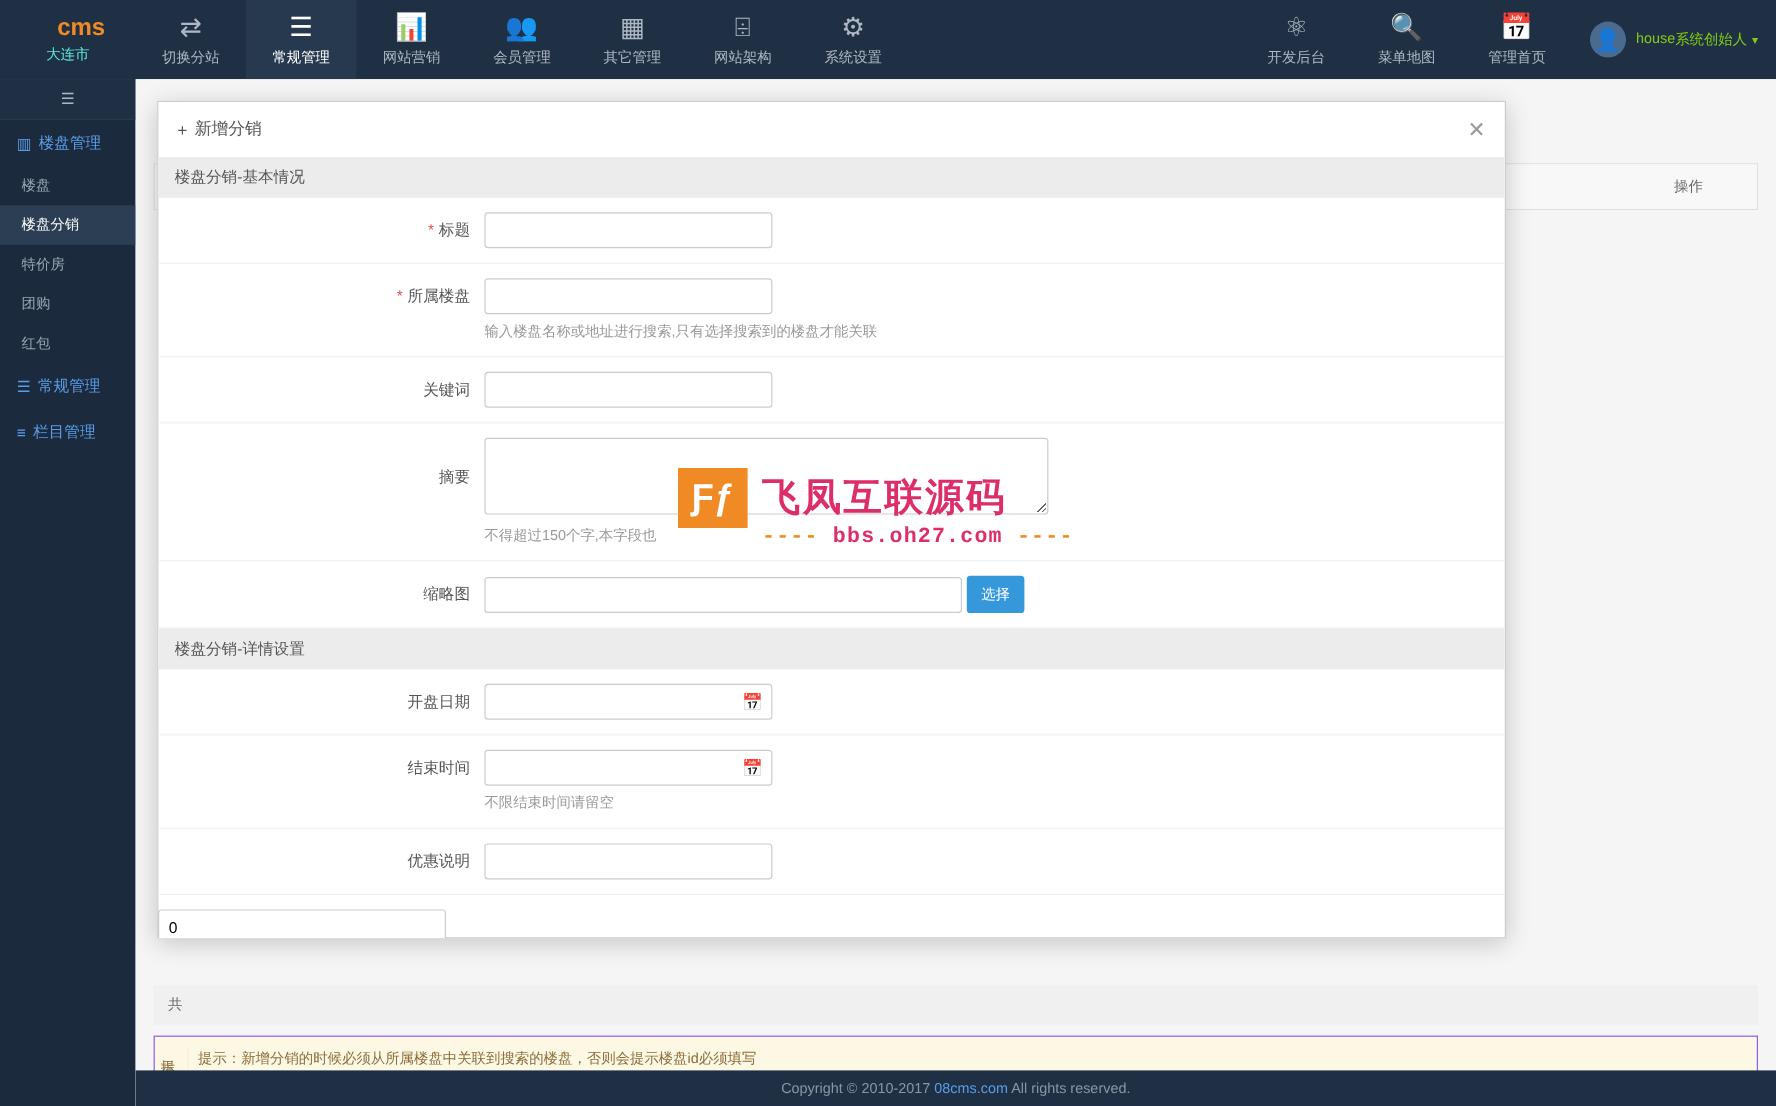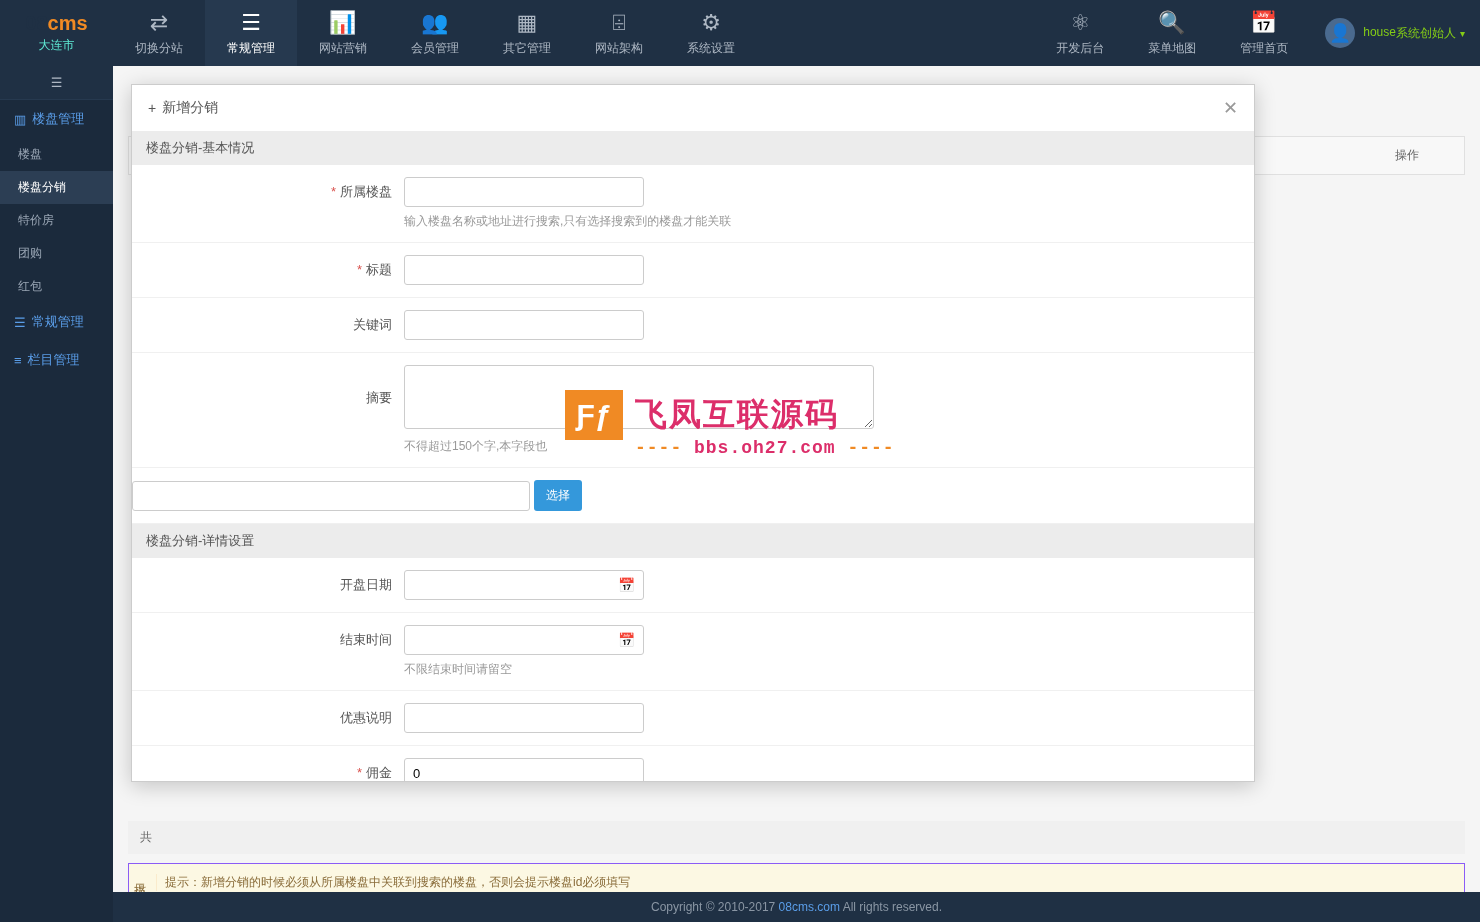--- a/index.html
+++ b/index.html
@@ -424,46 +424,47 @@
     <div class="modal-title">
       <span>+</span>
       <span>新增分销</span>
     </div>
     <div class="modal-close">✕</div>
   </div>
   <div class="modal-body">
     <div class="section-header">楼盘分销-基本情况</div>
 
     <div class="form-row">
+      <div class="form-label"><span class="req">*</span><span>标题</span></div>
+      <div class="form-control-wrap"><input class="form-input" type="text" style=""></div>
+    </div>
+
+    <div class="form-row">
       <div class="form-label"><span class="req">*</span><span>所属楼盘</span></div>
       <div class="form-control-wrap">
         <input class="form-input" type="text" style="">
         <div class="form-help">输入楼盘名称或地址进行搜索,只有选择搜索到的楼盘才能关联</div>
       </div>
     </div>
 
     <div class="form-row">
-      <div class="form-label"><span class="req">*</span><span>标题</span></div>
-      <div class="form-control-wrap"><input class="form-input" type="text" style=""></div>
-    </div>
-
-    <div class="form-row">
       <div class="form-label"><span>关键词</span></div>
       <div class="form-control-wrap"><input class="form-input" type="text" style=""></div>
     </div>
 
     <div class="form-row">
       <div class="form-label" style="padding-top:24px;"><span>摘要</span></div>
       <div class="form-control-wrap">
         <textarea class="form-textarea" style=""></textarea>
         <div class="form-help">不得超过150个字,本字段也</div>
       </div>
     </div>
 
     <div class="form-row">
+      <div class="form-label"><span>缩略图</span></div>
       <div class="form-control-wrap">
         <div class="file-row">
           <input class="form-input file-input" type="text" style="">
           <button class="btn-select">选择</button>
         </div>
       </div>
     </div>
 
     <div class="section-header">楼盘分销-详情设置</div>
 
@@ -487,21 +488,20 @@
         <div class="form-help">不限结束时间请留空</div>
       </div>
     </div>
 
     <div class="form-row">
       <div class="form-label"><span>优惠说明</span></div>
       <div class="form-control-wrap"><input class="form-input" type="text" style=""></div>
     </div>
 
     <div class="form-row">
-      <div class="form-label"><span class="req">*</span><span>佣金</span></div>
       <div class="form-control-wrap">
         <input class="form-input" type="text" value="0" style="">
         
       </div>
     </div>
 
   </div>
 </div>
 
 <div class="watermark">

